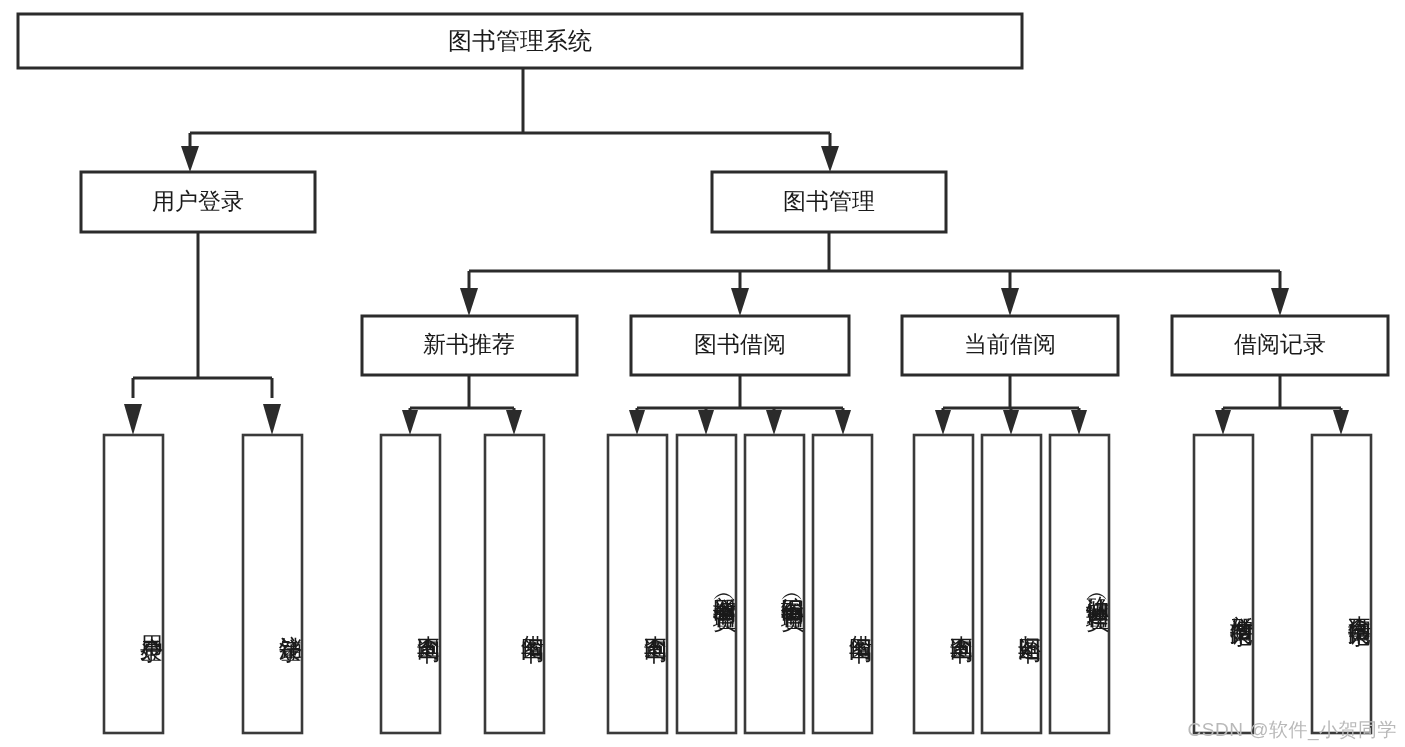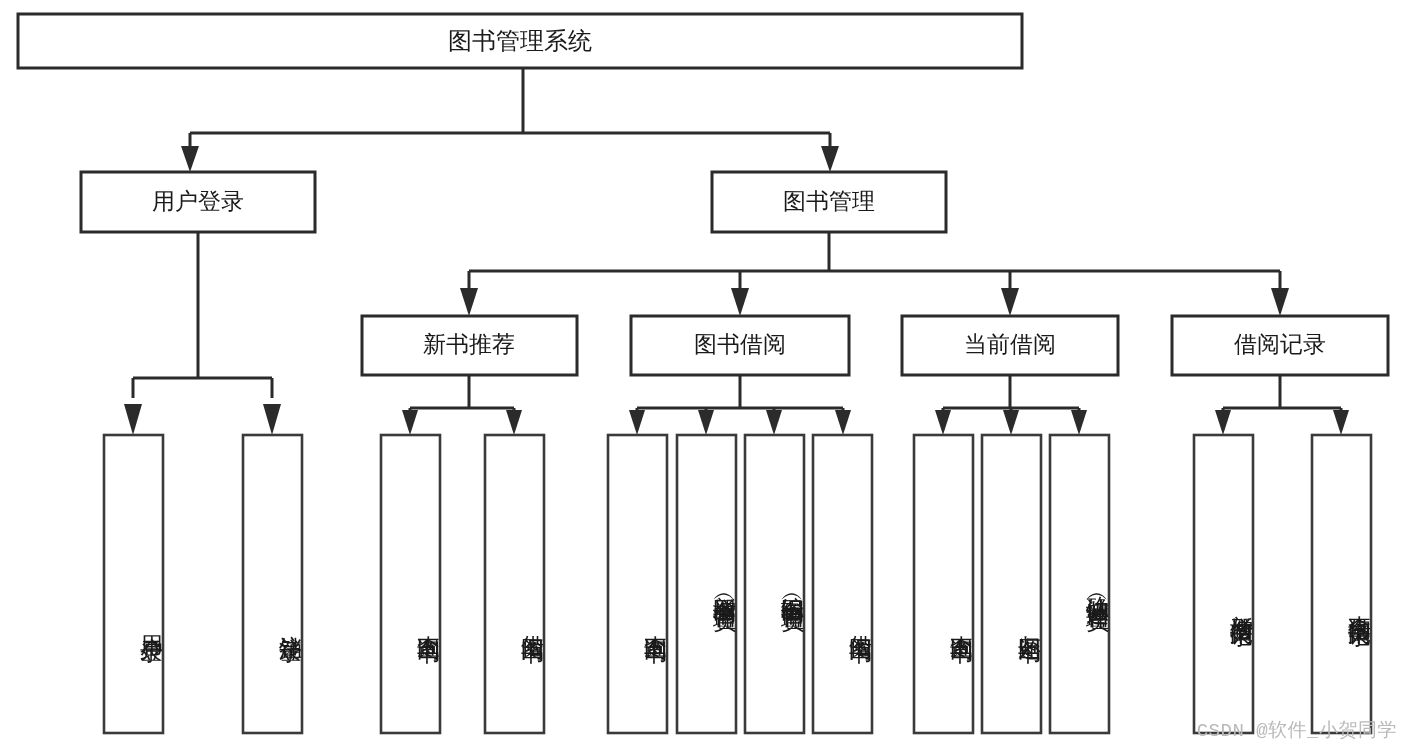--- a/index.html
+++ b/index.html
@@ -67,21 +67,21 @@
     line-height: 1.02;
     color: #1a1a1a;
     letter-spacing: 2px;
     white-space: nowrap;
     pointer-events: none;
   }
   .watermark {
     position: absolute;
     right: 8px;
     bottom: 4px;
-    font-family: Liberation Mono, monospace;
+    font-family: Liberation Sans, sans-serif;
     font-size: 19px;
     color: #b9b9b9;
     white-space: nowrap;
     letter-spacing: 0.5px;
   }
 </style>
 </head>
 <body>
 
 <div id="diagram-root">

